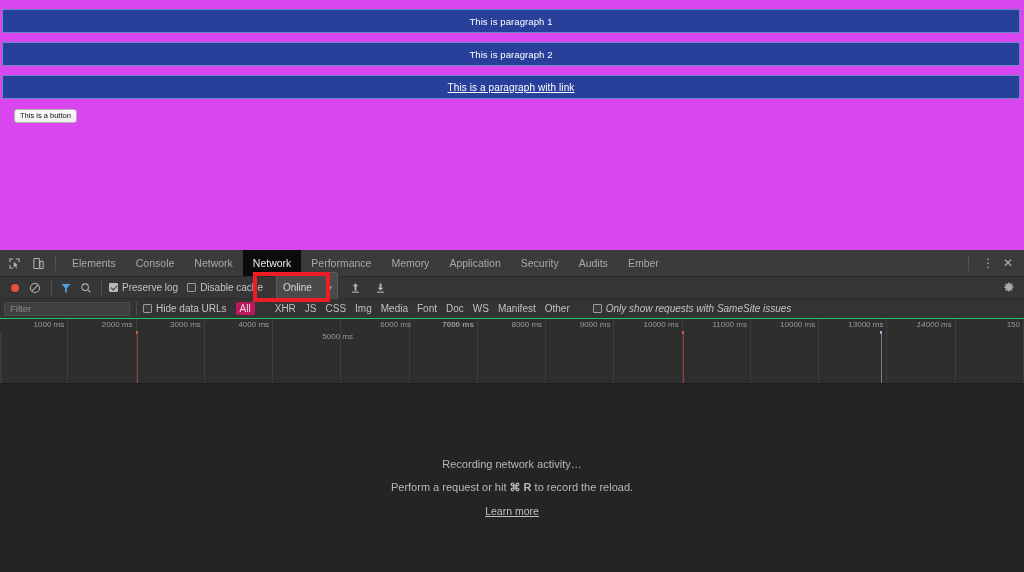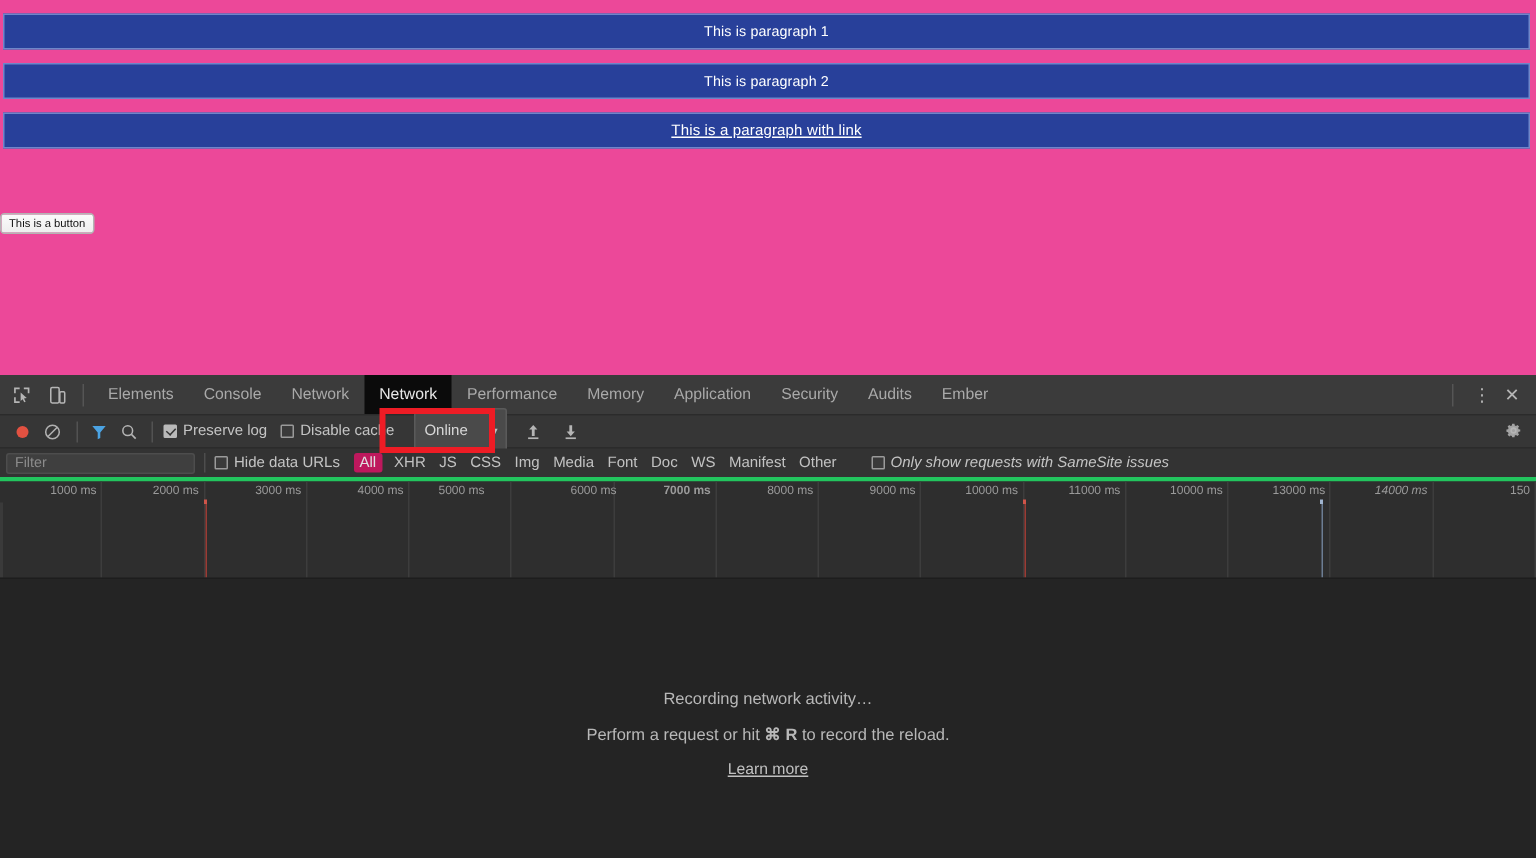--- a/index.html
+++ b/index.html
@@ -14,21 +14,21 @@
     font-family: "Liberation Sans", sans-serif;
     position: relative;
   }
 
   
   #page-area {
     position: absolute;
     left: 0; top: 0;
     width: 1024px;
     height: 250px;
-    background: #ec4899;
+    background: #d946ef;
     overflow: hidden;
   }
   .para-bar {
     position: absolute;
     left: 2px;
     width: 1018px;
     height: 24px;
     background: #28409a;
     border: 1px solid #6f86c9;
     box-sizing: border-box;
@@ -42,31 +42,30 @@
   #para1 { top: 9px; }
   #para2 { top: 42px; justify-content: center; }
   #para3 { top: 75px; }
   .para-link {
     color: #ffffff;
     text-decoration: underline;
     font-size: 10px;
   }
   #page-button {
     position: absolute;
-    left: 0;
+    left: 14px;
     top: 109px;
     font-size: 7.5px;
     font-family: "Liberation Sans", sans-serif;
     padding: 2px 5px;
     background: linear-gradient(#fbfbfb, #eeeeee);
     border: 1px solid #b4b4b4;
     border-radius: 3px;
     color: #111;
     line-height: 1;
-    margin-top: 33px;
   }
 
   
   #devtools {
     position: absolute;
     left: 0; top: 250px;
     width: 1024px;
     height: 322px;
     background: #242424;
     color: #c9c9c9;
@@ -206,21 +205,21 @@
     right: 7px; top: 2px;
     width: 16px; height: 16px;
     display: flex; align-items: center; justify-content: center;
   }
 
   
   #filter-bar {
     position: relative;
     height: 19px;
     background: #333333;
-    border-bottom: 3px solid #22c55e;
+    border-bottom: 1px solid #22c55e;
     display: flex;
     align-items: center;
     padding-left: 4px;
   }
   #filter-input {
     width: 126px;
     height: 14px;
     background: #3f3f3f;
     border: 1px solid #4d4d4d;
     border-radius: 2px;
@@ -235,21 +234,21 @@
   .ftype {
     font-size: 10px;
     color: #c2c2c2;
     margin-right: 9px;
     white-space: nowrap;
   }
   .ftype.chip {
     background: #be185d;
     border-radius: 2px;
     padding: 1px 4px;
-    margin-right: 8px;
+    margin-right: 20px;
     color: #e0e0e0;
   }
   #samesite-wrap { display:flex; align-items:center; margin-left: 14px; font-style: italic; }
 
   
   #overview {
     position: relative;
     height: 64px;
     background: #2e2e2e;
     border-bottom: 1px solid #1d1d1d;
@@ -496,21 +495,21 @@
     <div id="ruler-ticks">
         <div class="tick" style="left: 67.2667px;"></div>
         <div class="tick-label" style="left: 68.2667px;">1000 ms</div>
         <div class="tick" style="left: 135.533px;"></div>
         <div class="tick-label" style="left: 136.533px;">2000 ms</div>
         <div class="tick" style="left: 203.8px;"></div>
         <div class="tick-label" style="left: 204.8px;">3000 ms</div>
         <div class="tick" style="left: 272.067px;"></div>
         <div class="tick-label" style="left: 273.067px;">4000 ms</div>
         <div class="tick" style="left: 340.333px;"></div>
-        <div class="tick-label" style="left: 327px;">5000 ms</div>
+        <div class="tick-label" style="left: 357px; margin-top: 12px;">5000 ms</div>
         <div class="tick" style="left: 408.6px;"></div>
         <div class="tick-label" style="left: 415px;">6000 ms</div>
         <div class="tick" style="left: 476.867px;"></div>
         <div class="tick-label" style="left: 477.867px; font-weight: bold;">7000 ms</div>
         <div class="tick" style="left: 545.133px;"></div>
         <div class="tick-label" style="left: 546.133px;">8000 ms</div>
         <div class="tick" style="left: 613.4px;"></div>
         <div class="tick-label" style="left: 614.4px;">9000 ms</div>
         <div class="tick" style="left: 681.667px;"></div>
         <div class="tick-label" style="left: 682.667px;">10000 ms</div>

